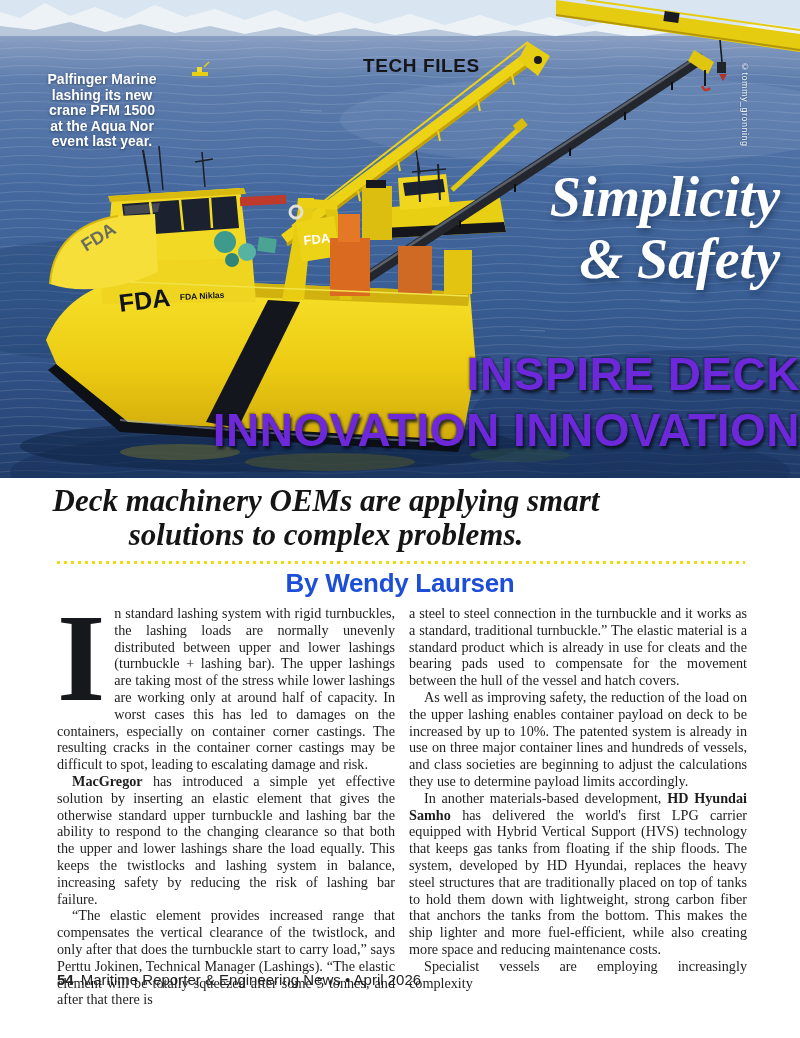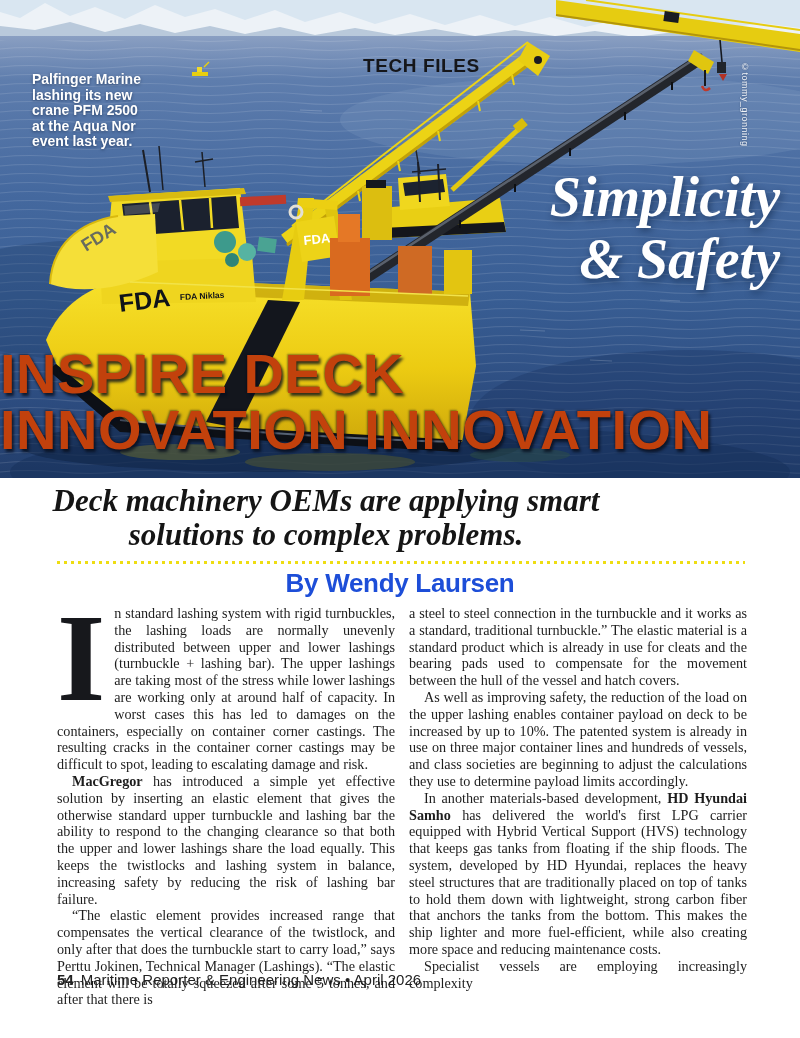--- a/index.html
+++ b/index.html
@@ -4,29 +4,29 @@
 <style>
   html,body{margin:0;padding:0;background:#ffffff;}
   .page{position:relative;width:800px;height:1038px;background:#ffffff;overflow:hidden;
         font-family:"Liberation Sans",sans-serif;}
 
   
   .hero{position:absolute;left:0;top:0;width:800px;height:478px;overflow:hidden;}
   .hero svg{display:block;}
   .kicker{position:absolute;left:363px;top:55px;font-size:19px;font-weight:bold;color:#15161a;
           letter-spacing:.6px;}
-  .photo-caption{position:absolute;left:32px;top:72px;width:140px;text-align:left;color:#ffffff;
+  .photo-caption{position:absolute;left:32px;top:72px;width:140px;text-align:center;color:#ffffff;
           font-size:14px;font-weight:bold;line-height:15.5px;text-shadow:0 1px 3px rgba(10,25,55,.55);}
   .photo-credit{position:absolute;left:740px;top:62px;color:#ffffff;font-size:9px;opacity:.92;
           writing-mode:vertical-rl;letter-spacing:.5px;text-shadow:0 0 2px rgba(20,40,70,.6);}
   .overlay-title{position:absolute;left:440px;top:166px;width:340px;text-align:right;color:#ffffff;
           font-family:"Liberation Serif",serif;font-style:italic;font-weight:bold;
           font-size:56px;line-height:62px;text-shadow:2px 3px 7px rgba(5,25,55,.5);}
-  .headline{position:absolute;left:0;top:346px;width:800px;text-align:left;color:#c2410c;
-          font-weight:bold;font-size:56px;line-height:56px;letter-spacing:.5px;
+  .headline{position:absolute;left:0;top:346px;width:800px;text-align:right;color:#6d28d9;
+          font-weight:bold;font-size:46px;line-height:56px;letter-spacing:.5px;
           text-shadow:2px 3px 3px rgba(8,14,28,.8),-1px -1px 2px rgba(8,14,28,.45);}
 
   
   .subtitle{position:absolute;left:0;top:484px;width:652px;text-align:center;color:#151515;
           font-family:"Liberation Serif",serif;font-style:italic;font-weight:bold;
           font-size:31px;line-height:34px;}
   .dotted-rule{position:absolute;left:57px;top:561px;width:688px;height:3px;
           background-image:repeating-linear-gradient(to right,#eedd12 0 3px,transparent 3px 7px);}
   .byline{position:absolute;left:0;top:568px;width:800px;text-align:center;color:#1d4ed8;
           font-size:26px;font-weight:bold;letter-spacing:-.3px;}
@@ -202,21 +202,21 @@
         <line x1="100" y1="140" x2="124" y2="141"></line>
         <line x1="300" y1="110" x2="322" y2="111"></line>
       </g>
     </svg>
 
     <div class="kicker">TECH FILES</div>
 
     <div class="photo-caption">
       <div>Palfinger Marine</div>
       <div>lashing its new</div>
-      <div>crane PFM 2500</div>
+      <div>crane PFM 1500</div>
       <div>at the Aqua Nor</div>
       <div>event last year.</div>
     </div>
 
     <div class="photo-credit">©tommy_gronning</div>
 
     <div class="overlay-title">
       <div>Simplicity</div>
       <div>&amp; Safety</div>
     </div>

